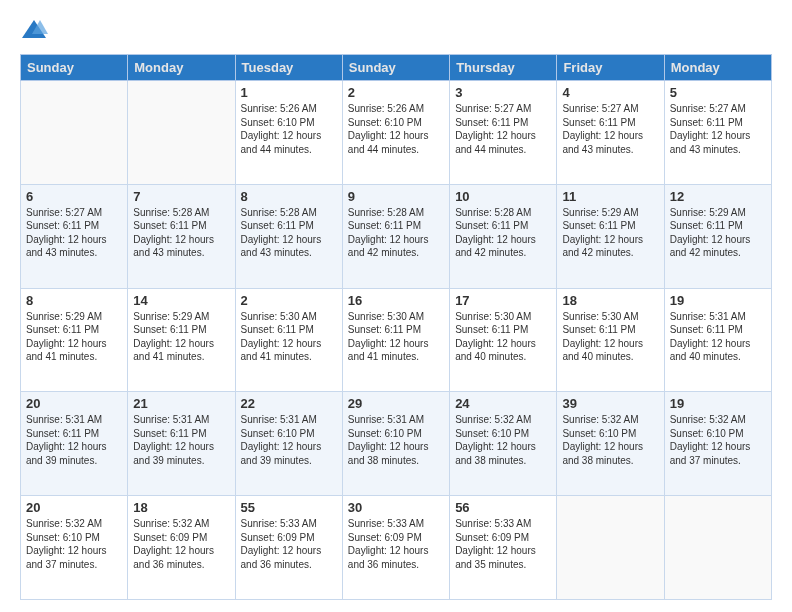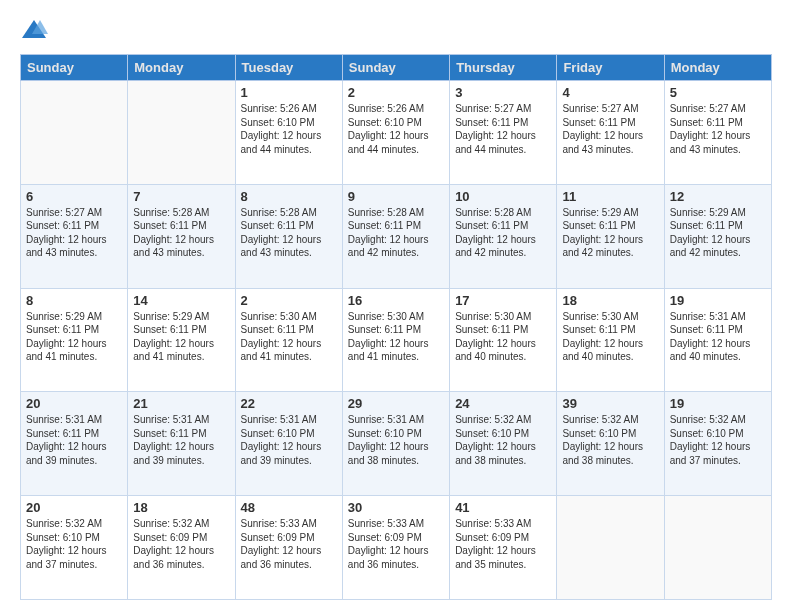--- a/index.html
+++ b/index.html
@@ -310,33 +310,33 @@
 Sunset: 6:10 PM
 Daylight: 12 hours and 37 minutes.</div>
           </td>
           <td>
             <span class="day-num">18</span>
             <div class="day-info" style="white-space: pre-line;">Sunrise: 5:32 AM
 Sunset: 6:09 PM
 Daylight: 12 hours and 36 minutes.</div>
           </td>
           <td>
-            <span class="day-num">48</span>
+            <span class="day-num">55</span>
             <div class="day-info" style="white-space: pre-line;">Sunrise: 5:33 AM
 Sunset: 6:09 PM
 Daylight: 12 hours and 36 minutes.</div>
           </td>
           <td>
             <span class="day-num">30</span>
             <div class="day-info" style="white-space: pre-line;">Sunrise: 5:33 AM
 Sunset: 6:09 PM
 Daylight: 12 hours and 36 minutes.</div>
           </td>
           <td>
-            <span class="day-num">41</span>
+            <span class="day-num">56</span>
             <div class="day-info" style="white-space: pre-line;">Sunrise: 5:33 AM
 Sunset: 6:09 PM
 Daylight: 12 hours and 35 minutes.</div>
           </td>
           <td class="empty-cell"></td>
           <td class="empty-cell"></td>
         </tr>
       </tbody>
   </table>
 </div>

